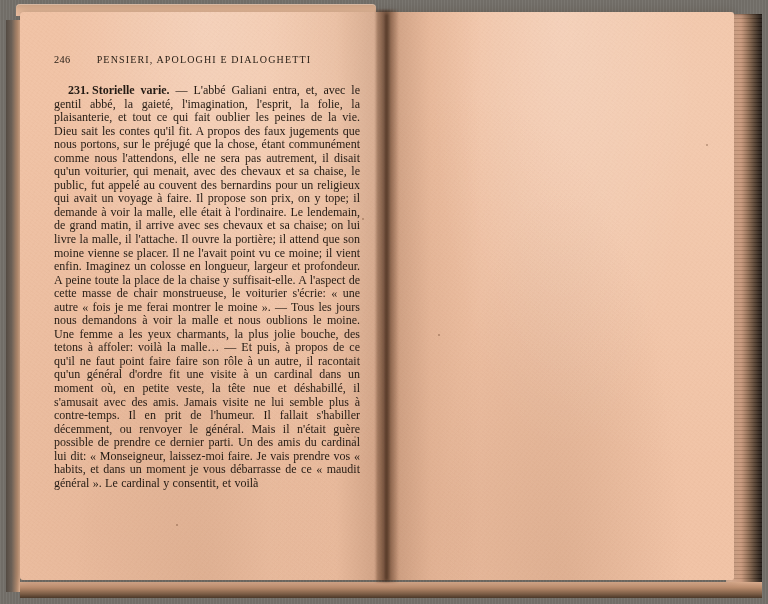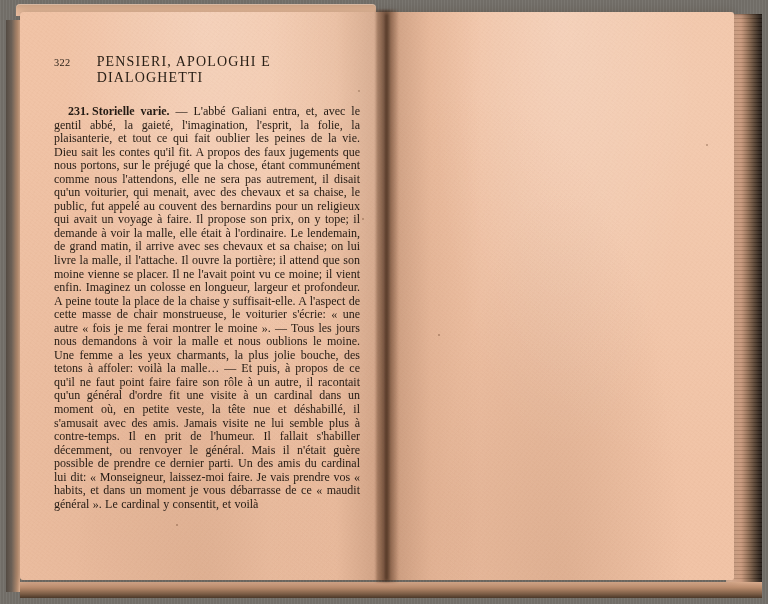--- a/index.html
+++ b/index.html
@@ -182,21 +182,21 @@
     margin-bottom: 19px;
     color: #2a2017;
   }
   .rh-left  { justify-content: flex-start; }
   .folio {
     font-size: 10.3px;
     letter-spacing: 0.4px;
     font-weight: normal;
   }
   .rh-title {
-    font-size: 14px;
+    font-size: 10px;
     letter-spacing: 1.15px;
   }
   .rh-left .rh-title  { margin-left: 26px; }
 
   p.body {
     margin: 0 0 0 0;
     font-size: 12px;
     line-height: 13.55px;
     text-align: justify;
     text-justify: inter-word;
@@ -237,21 +237,21 @@
     <div class="block-edge-left"></div>
     <div class="deckle-top"></div>
 
     <div class="leaf leaf-left">
       <div class="grain"></div>
       <div class="curve-left"></div>
       <div class="inkwash"></div>
 
       <div class="page-text col-left">
         <div class="running-head rh-left">
-          <span class="folio">322</span>
+          <span class="folio">246</span>
           <span class="rh-title">PENSIERI, APOLOGHI E DIALOGHETTI</span>
         </div>
 
         <p class="body"><span class="sec-head">231.</span><span class="sec-head" style="margin-left:3px;">Storielle varie.</span><span> — L'abbé Galiani entra, et, avec le gentil abbé, la gaieté, l'imagination, l'esprit, la folie, la plaisanterie, et tout ce qui fait oublier les peines de la vie. Dieu sait les contes qu'il fit. A propos des faux jugements que nous portons, sur le préjugé que la chose, étant communément comme nous l'attendons, elle ne sera pas autrement, il disait qu'un voiturier, qui menait, avec des chevaux et sa chaise, le public, fut appelé au couvent des bernardins pour un religieux qui avait un voyage à faire. Il propose son prix, on y tope; il demande à voir la malle, elle était à l'ordinaire. Le lendemain, de grand matin, il arrive avec ses chevaux et sa chaise; on lui livre la malle, il l'attache. Il ouvre la portière; il attend que son moine vienne se placer. Il ne l'avait point vu ce moine; il vient enfin. Imaginez un colosse en longueur, largeur et profondeur. A peine toute la place de la chaise y suffisait-elle. A l'aspect de cette masse de chair monstrueuse, le voiturier s'écrie: « une autre « fois je me ferai montrer le moine ». — Tous les jours nous demandons à voir la malle et nous oublions le moine. Une femme a les yeux charmants, la plus jolie bouche, des tetons à affoler: voilà la malle… — Et puis, à propos de ce qu'il ne faut point faire faire son rôle à un autre, il racontait qu'un général d'ordre fit une visite à un cardinal dans un moment où, en petite veste, la tête nue et déshabillé, il s'amusait avec des amis. Jamais visite ne lui semble plus à contre-temps. Il en prit de l'humeur. Il fallait s'habiller décemment, ou renvoyer le général. Mais il n'était guère possible de prendre ce dernier parti. Un des amis du cardinal lui dit: « Monseigneur, laissez-moi faire. Je vais prendre vos « habits, et dans un moment je vous débarrasse de ce « maudit général ». Le cardinal y consentit, et voilà</span></p>
       </div>
     </div>
 
     <div class="leaf leaf-right">
       <div class="grain"></div>
       <div class="curve-right"></div>

